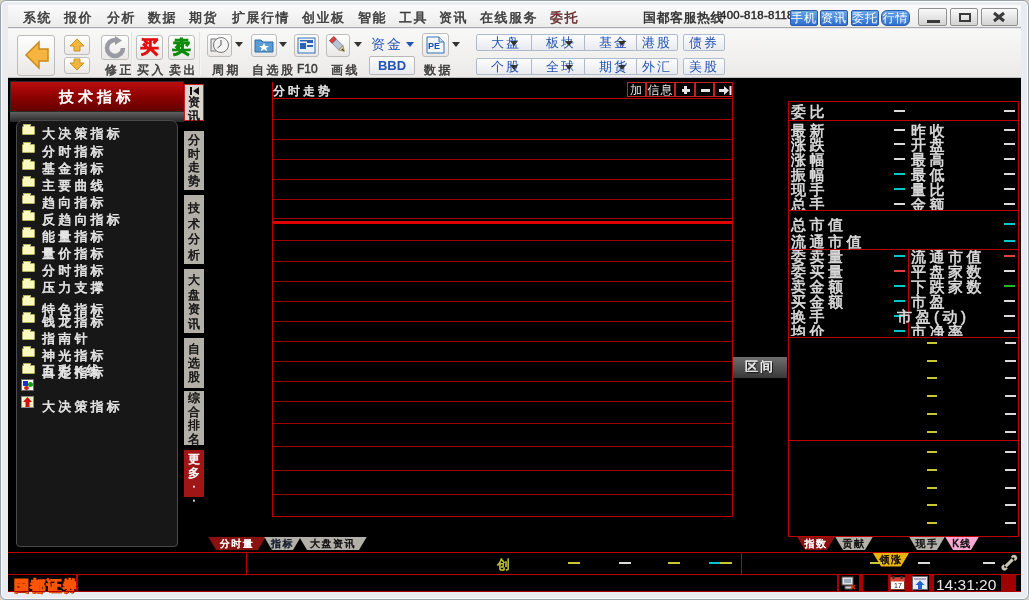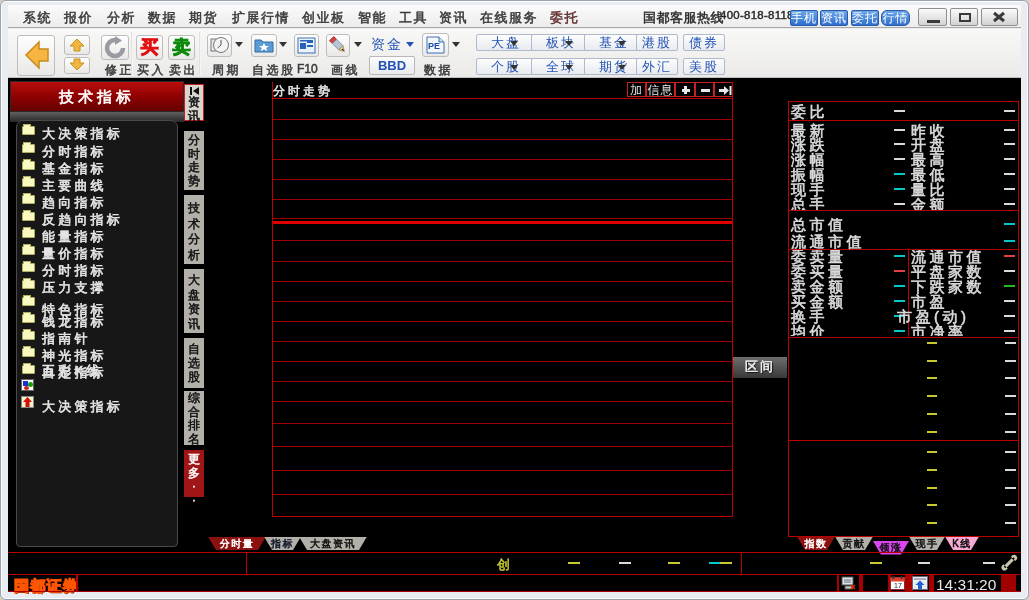--- a/index.html
+++ b/index.html
@@ -353,21 +353,21 @@
     <div class="dash" style="left:1005px;top:504.4px;background:#dadada;width:11px"></div>
     <div class="dash" style="left:927px;top:522.2px;background:#c8c832;width:10px"></div>
     <div class="dash" style="left:1005px;top:522.2px;background:#dadada;width:11px"></div>
   </div>
 <div id="btabs">
     <div class="tab" style="left:208px;top:536.5px;width:58px;background:#8b1111;color:#fff;letter-spacing:1.5px">分时量</div>
     <div class="tab" style="left:264px;top:536.5px;width:37px;background:#b3b0a9;color:#0f172a;letter-spacing:1.5px">指标</div>
     <div class="tab" style="left:299px;top:536.5px;width:68px;background:#b3b0a9;color:#111;letter-spacing:1.5px">大盘资讯</div>
     <div class="tab" style="left:797px;top:536.5px;width:38px;background:#8b1111;color:#fff;letter-spacing:1.5px">指数</div>
     <div class="tab" style="left:835px;top:536.5px;width:38px;background:#b3b0a9;color:#111;letter-spacing:1.5px">贡献</div>
-    <div class="tab" style="left:873px;top:541px;width:36px;background:#d946ef;color:#111;letter-spacing:1.5px">领涨</div>
+    <div class="tab" style="left:873px;top:553px;width:36px;background:#eab308;color:#111;letter-spacing:1.5px">领涨</div>
     <div class="tab" style="left:909px;top:536.5px;width:36px;background:#b3b0a9;color:#111;letter-spacing:1.5px">现手</div>
     <div class="tab" style="left:945px;top:536.5px;width:34px;background:#f9a8d4;color:#111;letter-spacing:1.5px">K线</div>
   </div>
 <div id="status">
     <div class="rline" style="left:8px;top:551.5px;width:1013px;background:#bb0000"></div>
     <div class="redv" style="left:246px;top:552px;height:22px"></div>
     <div class="redv" style="left:741px;top:552px;height:22px"></div>
     <span class="abs" style="left:497px;top:556px;font-size:13px;color:#c8c832;letter-spacing:0;-webkit-text-stroke:.5px #c8c832">创</span>
     <div class="dash" style="left:568px;top:562px;background:#c8c832;width:12px"></div>
     <div class="dash" style="left:619px;top:562px;background:#dadada;width:12px"></div>

